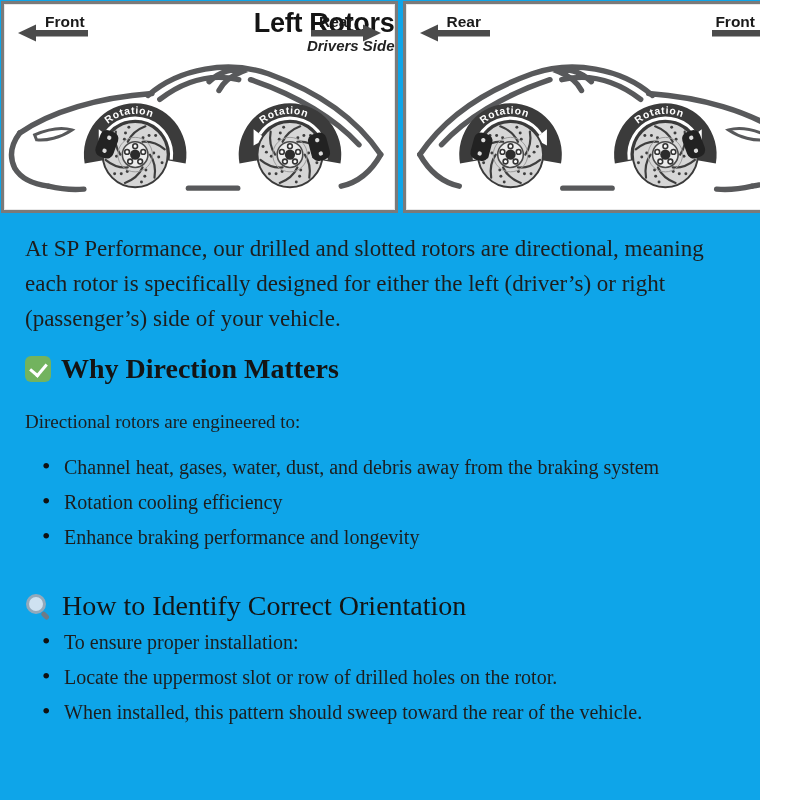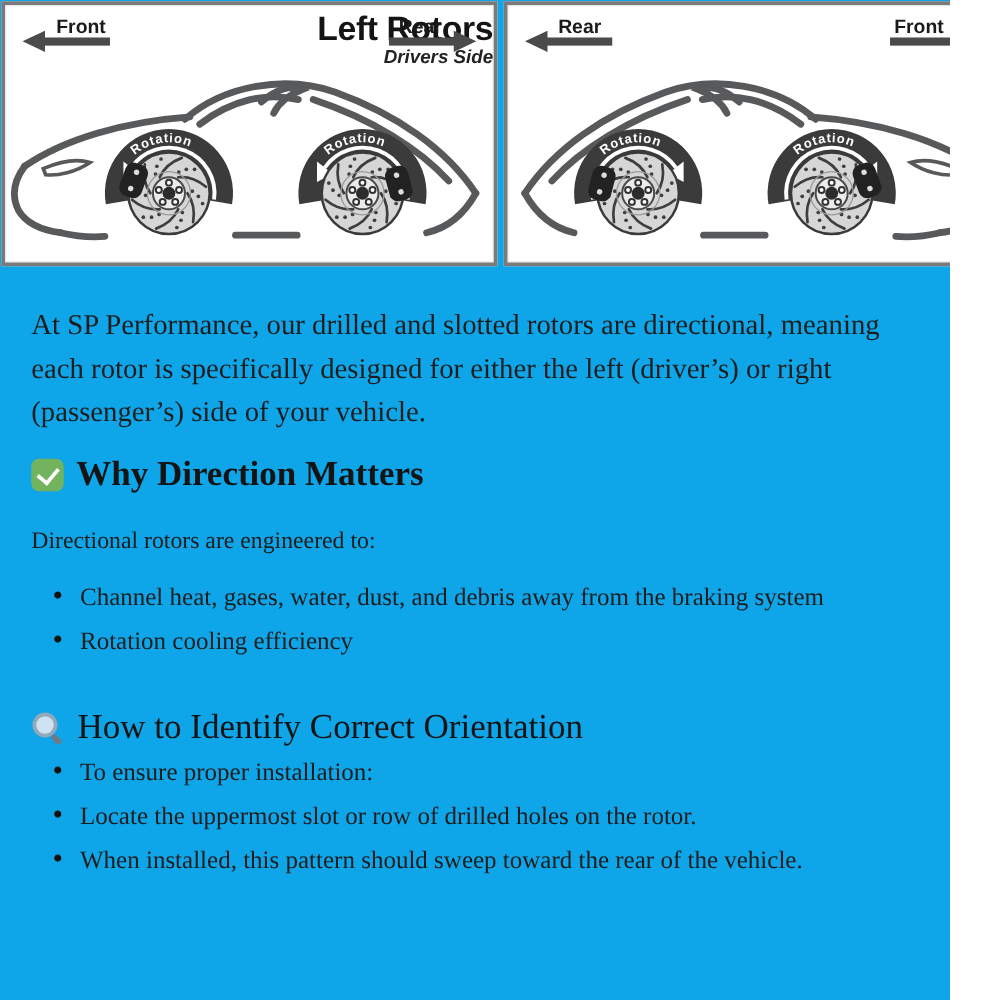--- a/index.html
+++ b/index.html
@@ -23,21 +23,21 @@
   .dir-left{left:40px}
   .dir-right{right:40px}
   .dir .lbl{border-bottom:2.5px solid #2e2e2e;padding:0 1px 1px;display:inline-block}
   .dir svg{position:absolute;top:11px}
   .dir-left svg{left:-26px}
   .dir-right svg{right:-26px}
   .panel-art{width:100%}
   .panel-art svg{display:block;width:100%}
 
   
-  .article{padding:25px 30px 0 25px;font-family:"Liberation Serif",serif;color:var(--text-color)}
+  .article{padding:14px 30px 0 25px;font-family:"Liberation Serif",serif;color:var(--text-color)}
   .intro{font-size:23px;line-height:35px;margin:4px 0 0}
   h2{display:flex;align-items:center;gap:10px;font-family:"Liberation Serif",serif;
      font-size:28px;margin:18px 0 0;color:#141414;font-weight:bold;line-height:30px}
   h2.h2-reg{font-weight:normal;margin-top:36px}
   .lead{font-size:19px;line-height:35px;margin:20px 0 0}
   ul{list-style:none;margin:11px 0 0;padding:0 0 0 16px;font-size:20px;line-height:35px}
   ul.orient{margin-top:4px}
   li{position:relative;padding-left:23px;margin:0}
   li::before{content:"\2022";position:absolute;left:1px;top:-1px;font-size:24px;color:#111}
   ul.benefits li{max-width:648px}
@@ -331,20 +331,21 @@
     <h2>
       <span class="check-emoji"></span>
       <span>Why Direction Matters</span>
     </h2>
 
     <p class="lead">Directional rotors are engineered to:</p>
 
     <ul class="benefits">
       <li>Channel heat, gases, water, dust, and debris away from the braking system</li>
       <li>Rotation cooling efficiency</li>
+      <li>Enhance braking performance and longevity</li>
     </ul>
 
     <h2 class="h2-reg">
       <span class="mag-emoji"></span>
       <span>How to Identify Correct Orientation</span>
     </h2>
 
     <ul class="orient">
       <li>To ensure proper installation:</li>
       <li>Locate the uppermost slot or row of drilled holes on the rotor.</li>

